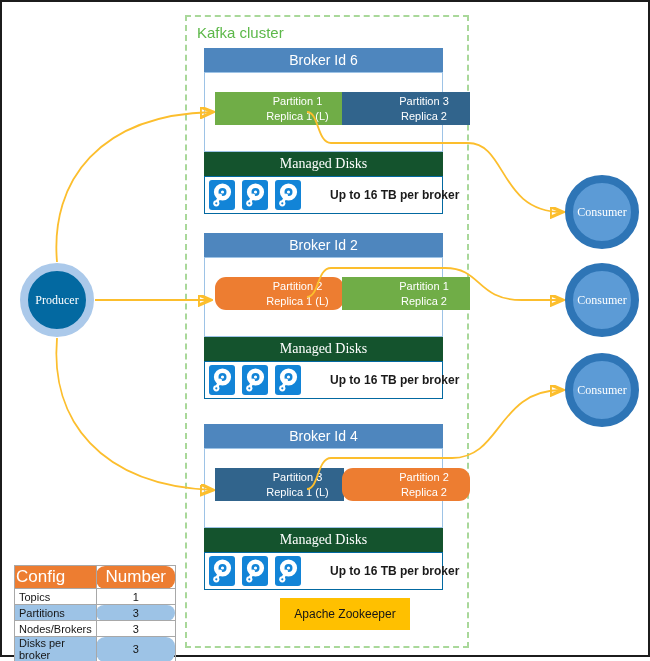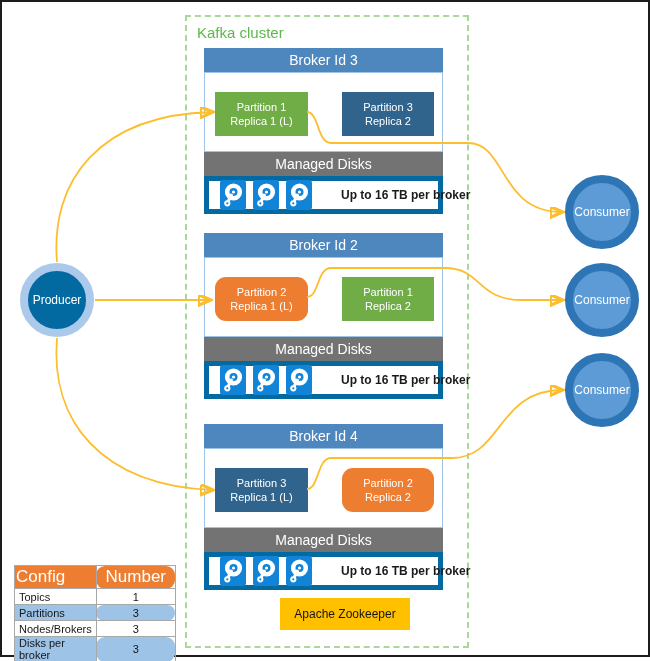--- a/index.html
+++ b/index.html
@@ -7,37 +7,37 @@
           font-family:"Liberation Sans","DejaVu Sans",sans-serif;overflow:hidden;}
   .frame{position:absolute;left:0;top:0;width:646px;height:653px;border:2px solid #1c1c1c;}
   .cluster-box{position:absolute;left:185px;top:15px;width:280px;height:629px;border:2px dashed #a9d89a;}
   .cluster-label{position:absolute;left:197px;top:24px;font-size:15px;color:#5cb849;}
 
   .broker{position:absolute;left:204px;width:239px;height:166px;}
   .broker-header{position:absolute;left:0;top:0;width:100%;height:24px;background:#4E86BE;
                  color:#fff;font-size:14px;text-align:center;line-height:24px;}
   .part-area{position:absolute;left:0;top:24px;width:100%;height:80px;background:#fff;
              border:1px solid #9dc3e6;box-sizing:border-box;}
-  .partition{position:absolute;top:19px;height:44px;color:#fff;font-size:11px;text-align:center;
-             display:flex;flex-direction:column;justify-content:center;line-height:1.3;}
+  .partition{position:absolute;top:19px;height:33px;color:#fff;font-size:11px;text-align:center;
+             display:flex;flex-direction:column;justify-content:center;line-height:1.3;padding-left:36px;}
   .p-left{left:10px;width:93px;}
   .p-right{left:137px;width:92px;}
   .c-green{background:#70AD47;}
   .c-darkblue{background:#31648C;}
   .c-orange{background:#ED7D31;border-radius:11px;}
-  .md-bar{position:absolute;left:0;top:104px;width:100%;height:24px;background:#737373;
-          color:#fff;font-size:14px;text-align:center;line-height:24px;}
+  .md-bar{position:absolute;left:0;top:104px;width:100%;height:24px;background:#14532d;
+          color:#fff;font-size:14px;text-align:center;line-height:24px;font-family:Liberation Serif, serif;}
   .disk-row{position:absolute;left:0;top:128px;width:100%;height:38px;background:#fff;
-            border:5px solid #0369a1;box-sizing:border-box;display:flex;align-items:center;
-            padding-left:11px;}
+            border:1px solid #0369a1;box-sizing:border-box;display:flex;align-items:center;
+            padding-left:4px;}
   .disk-icon{width:26px;height:30px;margin-right:7px;flex:0 0 auto;}
   .disk-note{font-size:12px;font-weight:600;color:#1a1a1a;margin-left:22px;white-space:nowrap;}
 
   .node{position:absolute;width:74px;height:74px;border-radius:50%;box-sizing:border-box;
-        display:flex;align-items:center;justify-content:center;color:#fff;font-size:12px;}
+        display:flex;align-items:center;justify-content:center;color:#fff;font-size:12px;font-family:Liberation Serif, serif;}
   .producer{left:20px;top:263px;border:8px solid #ABC9EA;background:#0369a1;}
   .consumer{left:565px;border:8px solid #2E75B6;background:#5C9BD6;}
   .consumer-1{top:175px;} .consumer-2{top:263px;} .consumer-3{top:353px;}
 
   .zk{position:absolute;left:260px;top:598px;width:130px;height:32px;background:#FFC000;
       color:#161616;font-size:12px;display:flex;align-items:center;justify-content:center;margin-left:20px;}
 
   .cfg{position:absolute;left:14px;top:565px;border-collapse:collapse;font-size:11px;color:#161616;}
   .cfg th{background:#ED7D31;color:#fff;font-weight:400;font-size:17px;height:18px;border:1px solid #a8a8a8;}
   .cfg td{height:15px;padding:0 4px;border:1px solid #a8a8a8;}
@@ -51,21 +51,21 @@
 </head>
 <body>
 
 <div class="canvas">
   <div class="frame"></div>
 
   <div class="cluster-box"></div>
   <div class="cluster-label">Kafka cluster</div>
 
   <div class="broker" style="top:48px">
-    <div class="broker-header">Broker Id 3</div>
+    <div class="broker-header">Broker Id 6</div>
     <div class="part-area">
       <div class="partition p-left c-green">
         <div>Partition 1</div>
         <div>Replica 1 (L)</div>
       </div>
       <div class="partition p-right c-darkblue">
         <div>Partition 3</div>
         <div>Replica 2</div>
       </div>
     </div>

